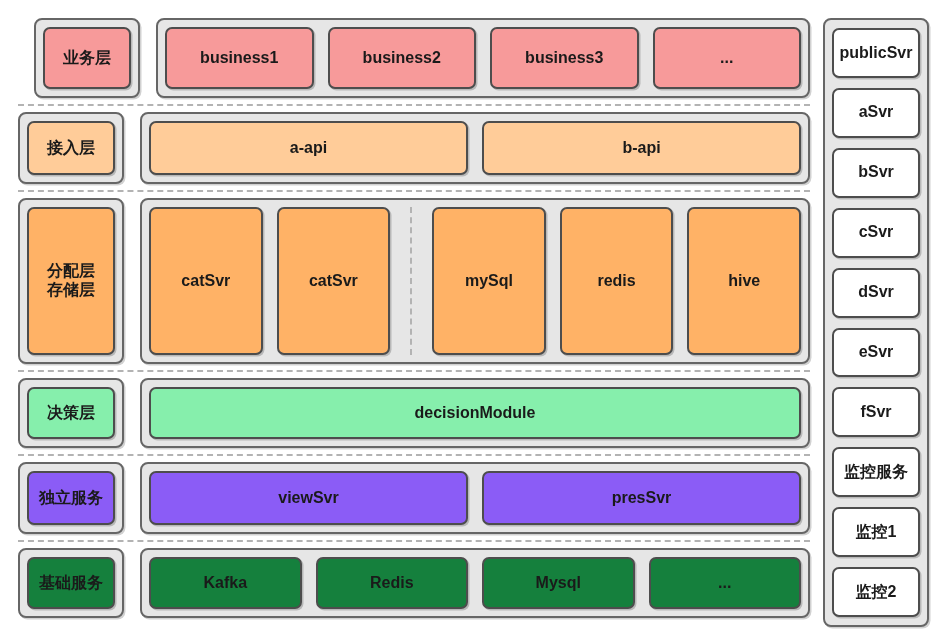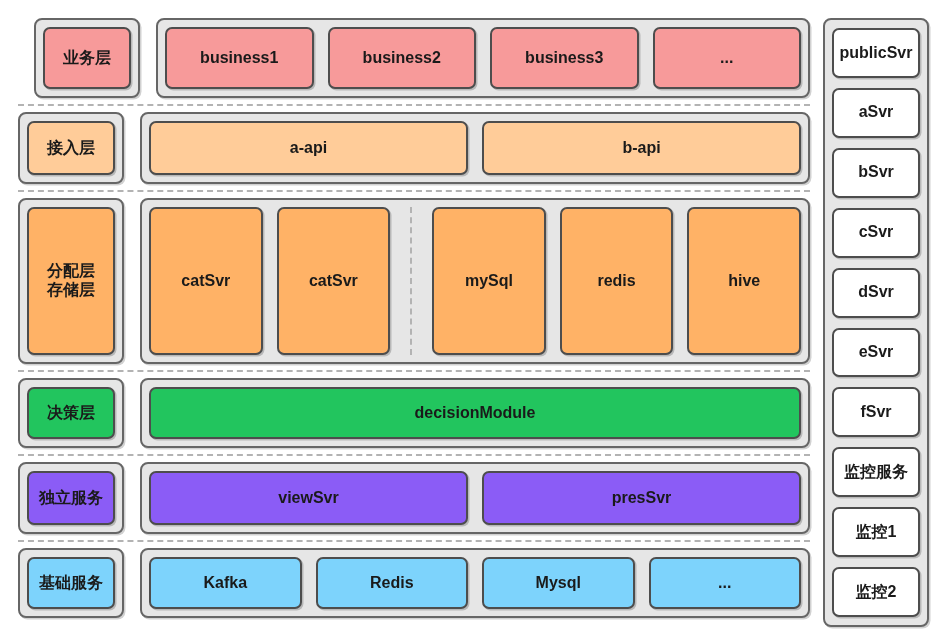--- a/index.html
+++ b/index.html
@@ -102,23 +102,23 @@
     font-size: 16px;
   }
   .content-panel .node {
     flex: 1 1 0;
   }
 
   
   .c-pink       { background: #f79a9a; }
   .c-lightorange{ background: #ffcc99; }
   .c-orange     { background: #ffb266; }
-  .c-blue       { background: #22c55e; }
+  .c-blue       { background: #86efac; }
   .c-purple     { background: #8b5cf6; }
-  .c-yellow     { background: #7dd3fc; }
+  .c-yellow     { background: #15803d; }
   .c-white      { background: #ffffff; }
   .c-cyan       { background: #ffffff; }
 
   
   .vdivider {
     flex: 0 0 0px;
     border-left: 2px dashed #b3b3b3;
     align-self: stretch;
     margin: 0 6px;
   }

